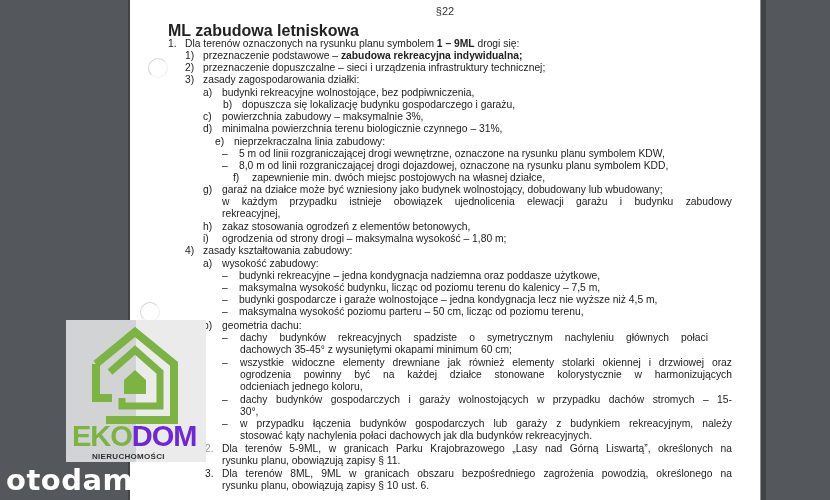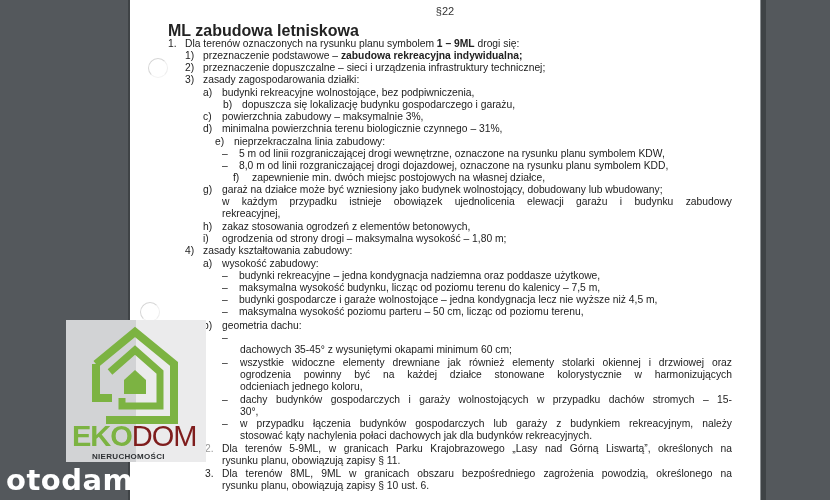--- a/index.html
+++ b/index.html
@@ -41,21 +41,21 @@
       background: #d2d3d5; overflow: hidden;
     }
     .logo-panel .white-half {
       position: absolute; left: 70px; top: 0; width: 70px; height: 142px; background: #ffffff; opacity: 0.55;
     }
     .logo-house { position: absolute; left: 24px; top: 6px; width: 90px; height: 100px; }
     .logo-text {
       position: absolute; left: 6px; top: 100px; font-size: 29px; font-weight: bold; letter-spacing: -1px;
     }
     .logo-text .eko { color: #7cb342; }
-    .logo-text .dom { color: #7f1d1d; font-weight: normal; }
+    .logo-text .dom { color: #6d28d9; font-weight: bold; }
     .logo-sub {
       position: absolute; left: 26px; top: 132px; font-size: 8px; font-weight: bold; color: #2e3134; letter-spacing: 0.3px;
     }
     .otodom {
       position: absolute; left: 6px; top: 463px; font-size: 29px; color: #ffffff; font-weight: bold; letter-spacing: 0.5px;
       font-family: "DejaVu Sans", sans-serif;
     }
   </style>
 </head>
 <body>
@@ -137,20 +137,21 @@
     <div class="line" style="left:92px; top:306px;">
       <span class="num" style="width:17px">–</span><span>maksymalna wysokość poziomu parteru – 50 cm, licząc od poziomu terenu,</span>
     </div>
 
     <div class="line" style="left:73px; top:320px;">
       <span class="num" style="width:19px">b)</span><span>geometria dachu:</span>
     </div>
     <div class="line" style="left:92px; top:332px;">
       <span class="num" style="width:17px">–</span>
     </div>
+    <div class="line just" style="left:110px; top:332px; width:468px;">dachy budynków rekreacyjnych spadziste o symetrycznym nachyleniu głównych połaci</div>
     <div class="line" style="left:110px; top:344px;">dachowych 35-45° z wysuniętymi okapami minimum 60 cm;</div>
 
     <div class="line" style="left:92px; top:357px;">
       <span class="num" style="width:17px">–</span>
     </div>
     <div class="line just" style="left:110px; top:357px; width:492px;">wszystkie widoczne elementy drewniane jak również elementy stolarki okiennej i drzwiowej oraz</div>
     <div class="line just" style="left:110px; top:369px; width:492px;">ogrodzenia powinny być na każdej działce stonowane kolorystycznie w harmonizujących</div>
     <div class="line" style="left:110px; top:381px;">odcieniach jednego koloru,</div>
 
     <div class="line" style="left:92px; top:394px;">

